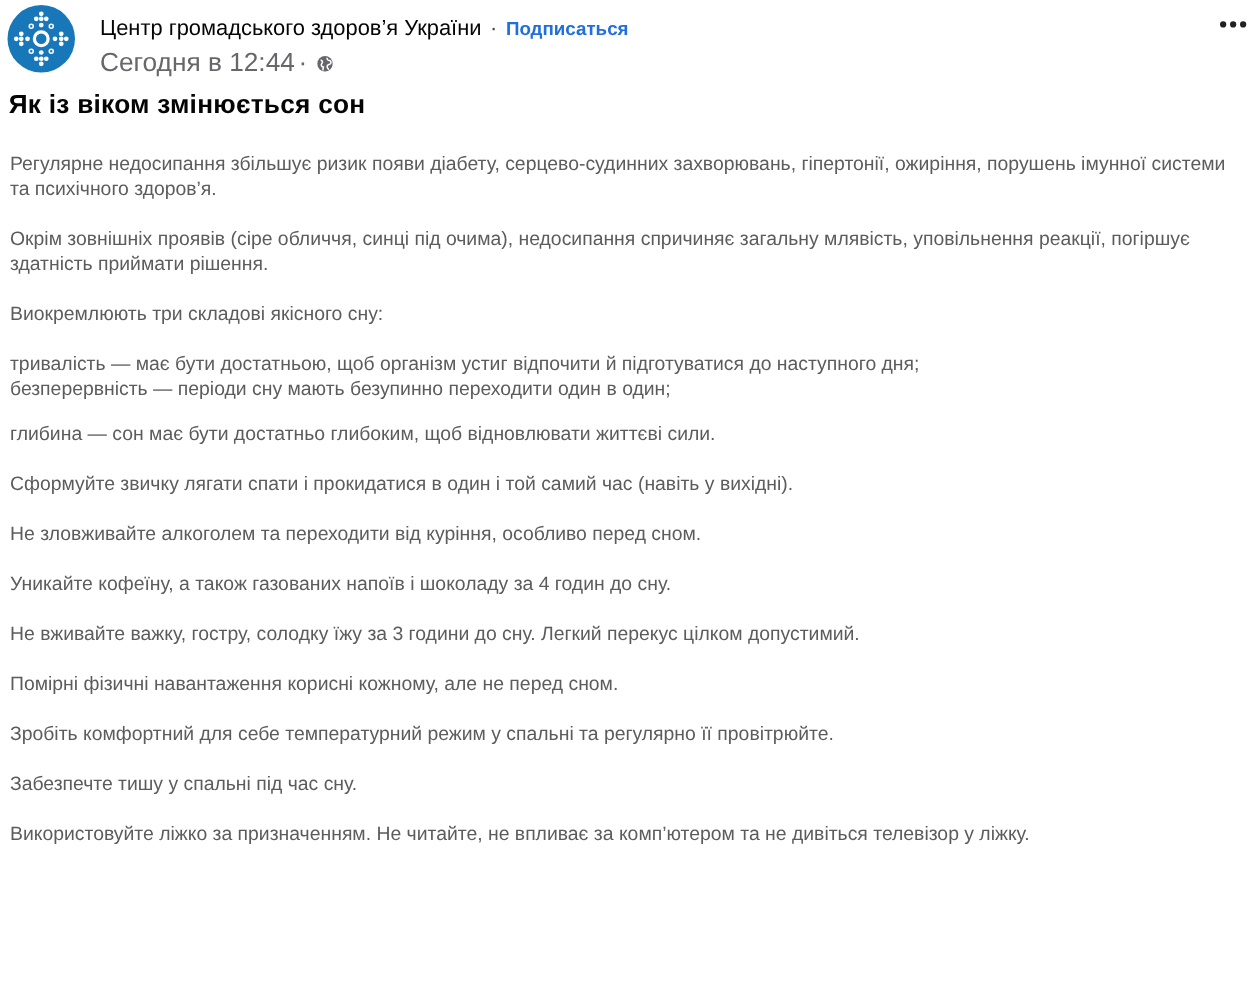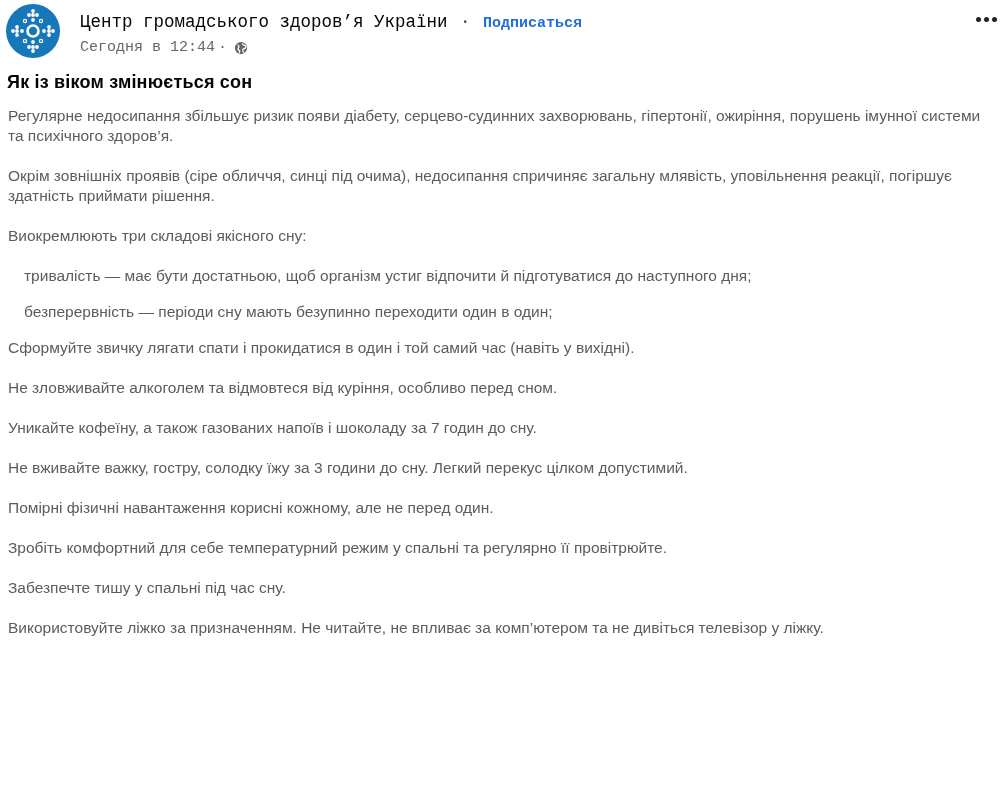--- a/index.html
+++ b/index.html
@@ -1,30 +1,30 @@
 <!DOCTYPE html>
 <html><head>
 <meta charset="utf-8">
 <style>
   html, body { margin:0; padding:0; background:#ffffff; }
   body { width:1006px; height:789px; overflow:hidden; position:relative; font-family:"Liberation Sans", sans-serif; }
-  .header { position:absolute; left:0; top:0; width:858px; height:64px;font-family:Liberation Mono, monospace; }
+  .header { position:absolute; left:0; top:0; width:858px; height:64px; }
   .avatar { position:absolute; left:6px; top:4px; width:54px; height:54px; border-radius:50%; background:#1877b8; }
   .avatar svg { position:absolute; left:0; top:0; }
   .page-name { position:absolute; left:80px; top:12px; font-size:17.5px; color:#050505; white-space:nowrap; }
   .dot-sep { color:#444; margin:0 2px; }
   .follow { color:#216fdb; font-size:15px; font-weight:bold; cursor:pointer; }
-  .meta { position:absolute; left:80px; top:39px; font-size:15px; color:#65676b; white-space:nowrap; display:flex; align-items:center;justify-content:center; }
+  .meta { position:absolute; left:80px; top:39px; font-size:21px; color:#65676b; white-space:nowrap; display:flex; align-items:center;justify-content:center; }
   .globe { display:inline-block; width:14px; height:14px; margin-left:4px; }
   .more { position:absolute; left:976px; top:13px; width:26px; height:12px; cursor:pointer; display:flex; gap:3px; align-items:center; }
   .more span { width:5px; height:5px; border-radius:50%; background:#222; display:block; }
-  .title { position:absolute; left:7px; top:72px; font-size:18px; font-weight:bold; color:#050505; white-space:nowrap; letter-spacing:0.2px; }
+  .title { position:absolute; left:7px; top:72px; font-size:21px; font-weight:bold; color:#050505; white-space:nowrap; letter-spacing:0.2px; }
   .content { position:absolute; left:8px; top:106px; width:992px; font-size:15.5px; line-height:20px; color:#5c5c5c; }
-  .content p { margin:0 0 20px 0; }
-  .content p.tight { margin:16px; }
+  .content p { margin:16px 0 20px 0; }
+  .content p.tight { margin:0; }
 </style>
 </head>
 <body>
 
 <div class="header">
   <div class="avatar">
     <svg width="54" height="54" viewBox="0 0 54 54">
       <circle cx="27" cy="27" r="5.5" fill="none" stroke="#fff" stroke-width="2.6"></circle>
       <g fill="#fff">
         <circle cx="27" cy="7" r="1.9"></circle>
@@ -77,21 +77,22 @@
 </div>
 
 <div class="title">Як із віком змінюється сон</div>
 
 <div class="content">
   <p>Регулярне недосипання збільшує ризик появи діабету, серцево-судинних захворювань, гіпертонії, ожиріння, порушень імунної системи та психічного здоров’я.</p>
   <p>Окрім зовнішніх проявів (сіре обличчя, синці під очима), недосипання спричиняє загальну млявість, уповільнення реакції, погіршує здатність приймати рішення.</p>
   <p>Виокремлюють три складові якісного сну:</p>
   <p class="tight">тривалість — має бути достатньою, щоб організм устиг відпочити й підготуватися до наступного дня;</p>
   <p class="tight">безперервність — періоди сну мають безупинно переходити один в один;</p>
+  <p>глибина — сон має бути достатньо глибоким, щоб відновлювати життєві сили.</p>
   <p>Сформуйте звичку лягати спати і прокидатися в один і той самий час (навіть у вихідні).</p>
-  <p>Не зловживайте алкоголем та відмовтеся від куріння, особливо перед сном.</p>
-  <p>Уникайте кофеїну, а також газованих напоїв і шоколаду за 7 годин до сну.</p>
+  <p>Не зловживайте алкоголем та переходити від куріння, особливо перед сном.</p>
+  <p>Уникайте кофеїну, а також газованих напоїв і шоколаду за 4 годин до сну.</p>
   <p>Не вживайте важку, гостру, солодку їжу за 3 години до сну. Легкий перекус цілком допустимий.</p>
-  <p>Помірні фізичні навантаження корисні кожному, але не перед один.</p>
+  <p>Помірні фізичні навантаження корисні кожному, але не перед сном.</p>
   <p>Зробіть комфортний для себе температурний режим у спальні та регулярно її провітрюйте.</p>
   <p>Забезпечте тишу у спальні під час сну.</p>
   <p>Використовуйте ліжко за призначенням. Не читайте, не впливає за комп’ютером та не дивіться телевізор у ліжку.</p>
 </div>
 
 </body></html>

